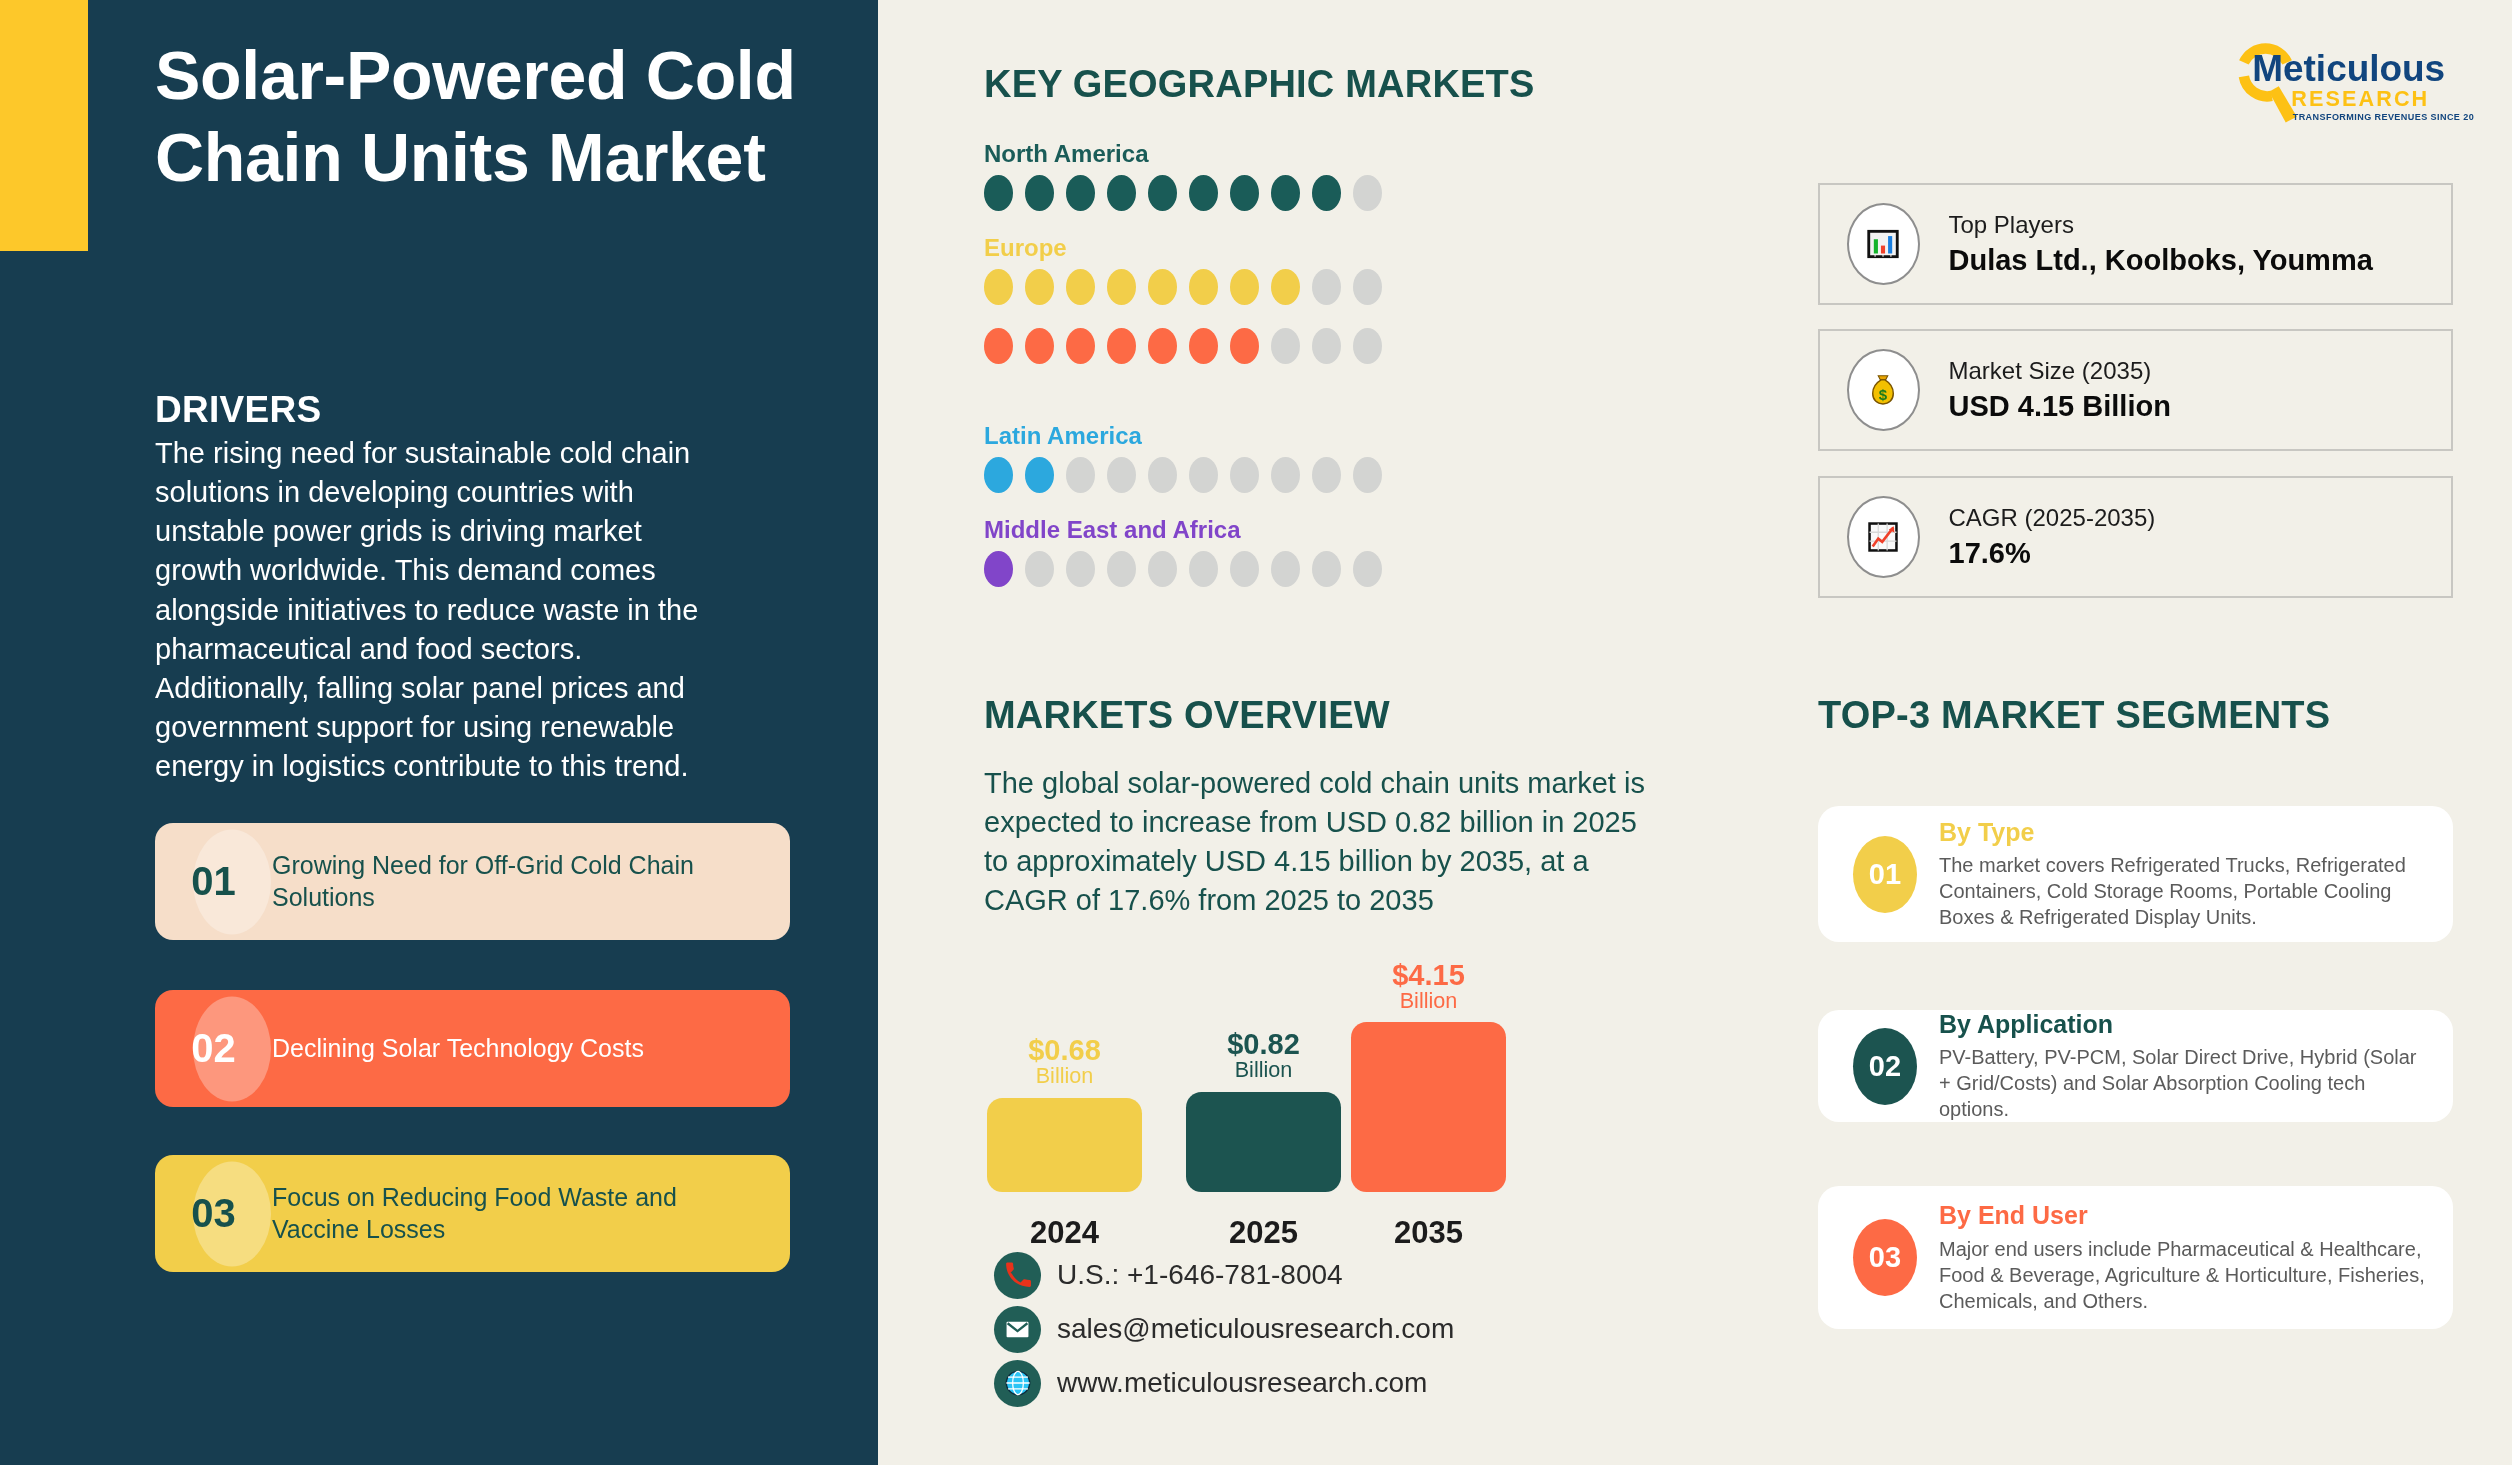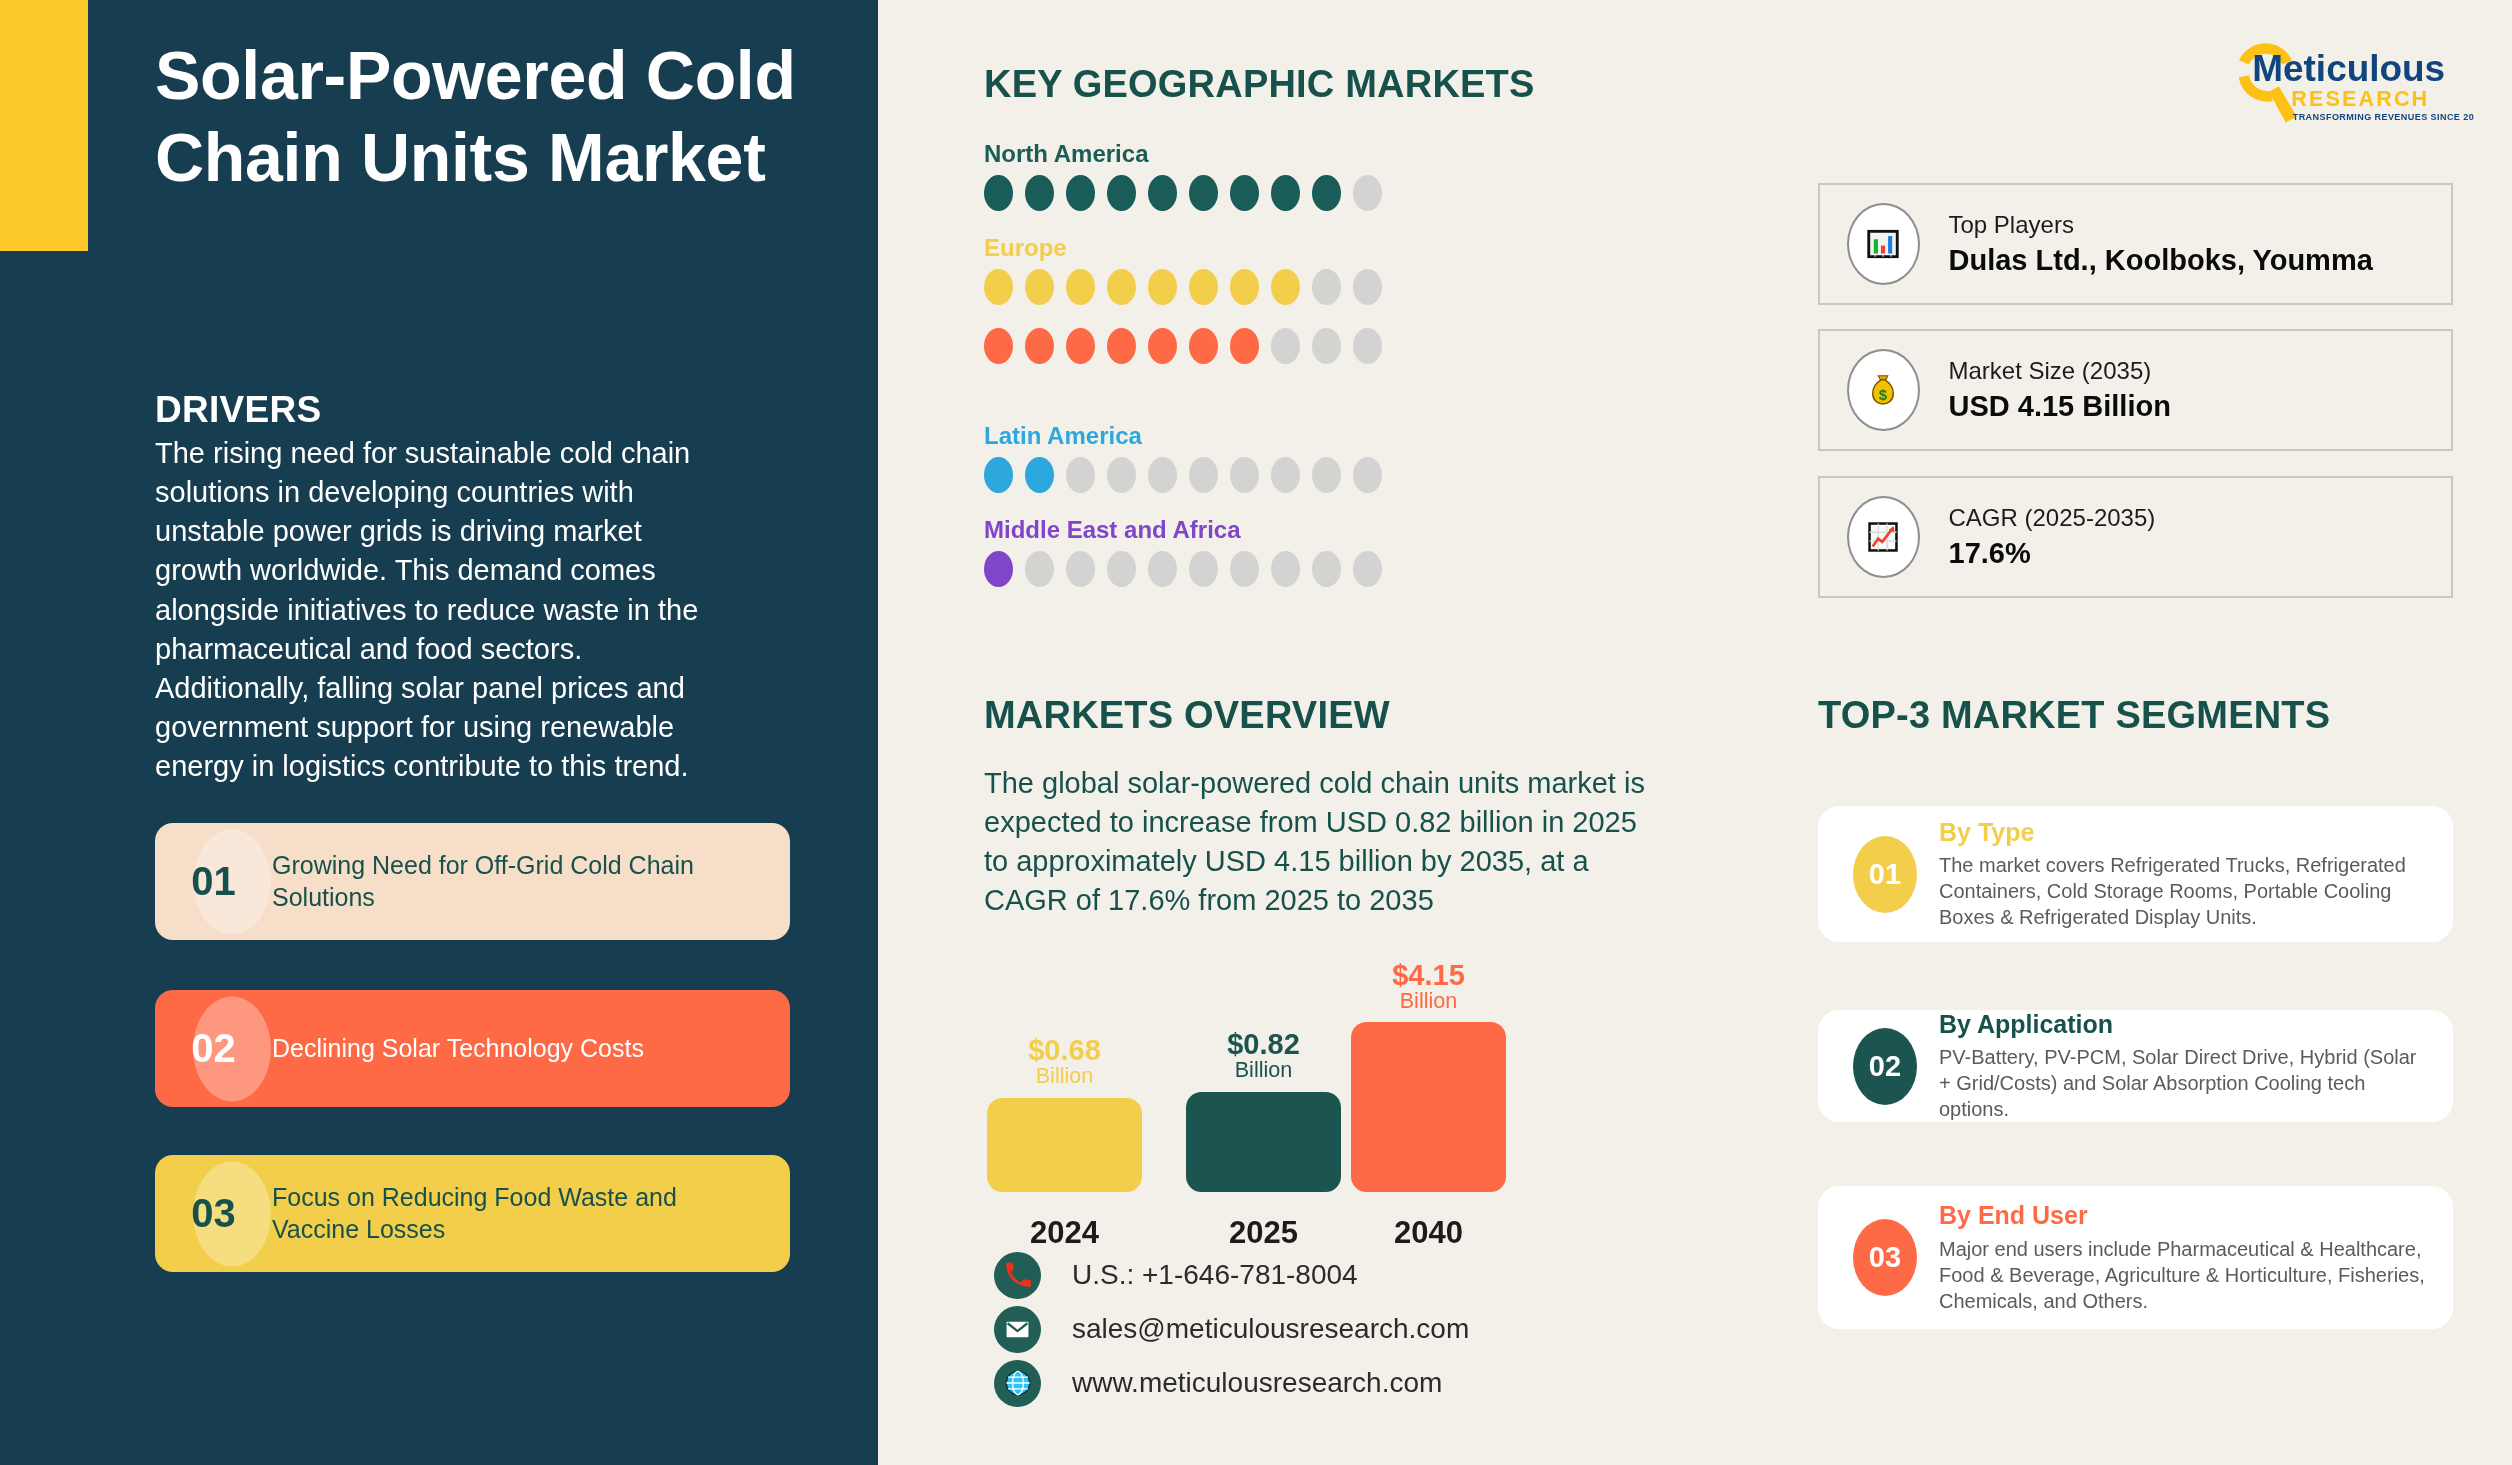--- a/index.html
+++ b/index.html
@@ -100,21 +100,21 @@
   #bg-2 { left:364px; width:155px; }
 
   
   .contact-list { position:absolute; left:994px; top:1249px; }
   .contact-row { display:flex; align-items:center; height:52px; margin-bottom:2.1px; }
   .cicon {
     width:47px; height:47px; border-radius:50%; background:#215E56;
     display:flex; align-items:center; justify-content:center; flex:0 0 47px;
   }
   .cicon svg { display:block; }
-  .ctext { margin-left:31px; font-size:28px; color:#2B2B2B; }
+  .ctext { margin-left:16px; font-size:28px; color:#2B2B2B; }
 
   
   .logo { position:absolute; left:2216px; top:33px; width:258px; height:98px; }
 
   .statcard {
     position:absolute; left:1818px; width:635px; height:122px;
     border:2.1px solid #C8C7C2; background:#F2F0E8;
     display:flex; align-items:center; padding-left:26.5px;
   }
   #statcard-0 { top:183px; }
@@ -273,21 +273,21 @@
       </div>
       <div class="bar" style="height: 100px; background: rgb(28, 84, 80);"></div>
       <div class="bar-year">2025</div>
     </div>
     <div class="bar-group" id="bg-2">
       <div class="bar-val" style="color: rgb(253, 106, 69); bottom: 179px;">
         <span>$4.15</span>
         <span class="unit">Billion</span>
       </div>
       <div class="bar" style="height: 170px; background: rgb(253, 106, 69);"></div>
-      <div class="bar-year">2040</div>
+      <div class="bar-year">2035</div>
     </div>
   </div>
 
   <div class="contact-list">
     <div class="contact-row">
       <div class="cicon">
         <svg width="28" height="28" viewBox="0 0 24 24">
             <path fill="#E8321B" d="M6.6 10.8c1.7 3.3 4.3 5.9 7.6 7.6l2.5-2.5c.3-.3.8-.4 1.2-.3 1.2.4 2.6.6 4 .6.7 0 1.2.5 1.2 1.2V21c0 .7-.5 1.2-1.2 1.2C10.6 22.2 1.8 13.4 1.8 2.4c0-.7.5-1.2 1.2-1.2h3.6c.7 0 1.2.5 1.2 1.2 0 1.4.2 2.8.6 4 .1.4 0 .9-.3 1.2l-2.5 2.5z"></path>
           </svg>
       </div>

